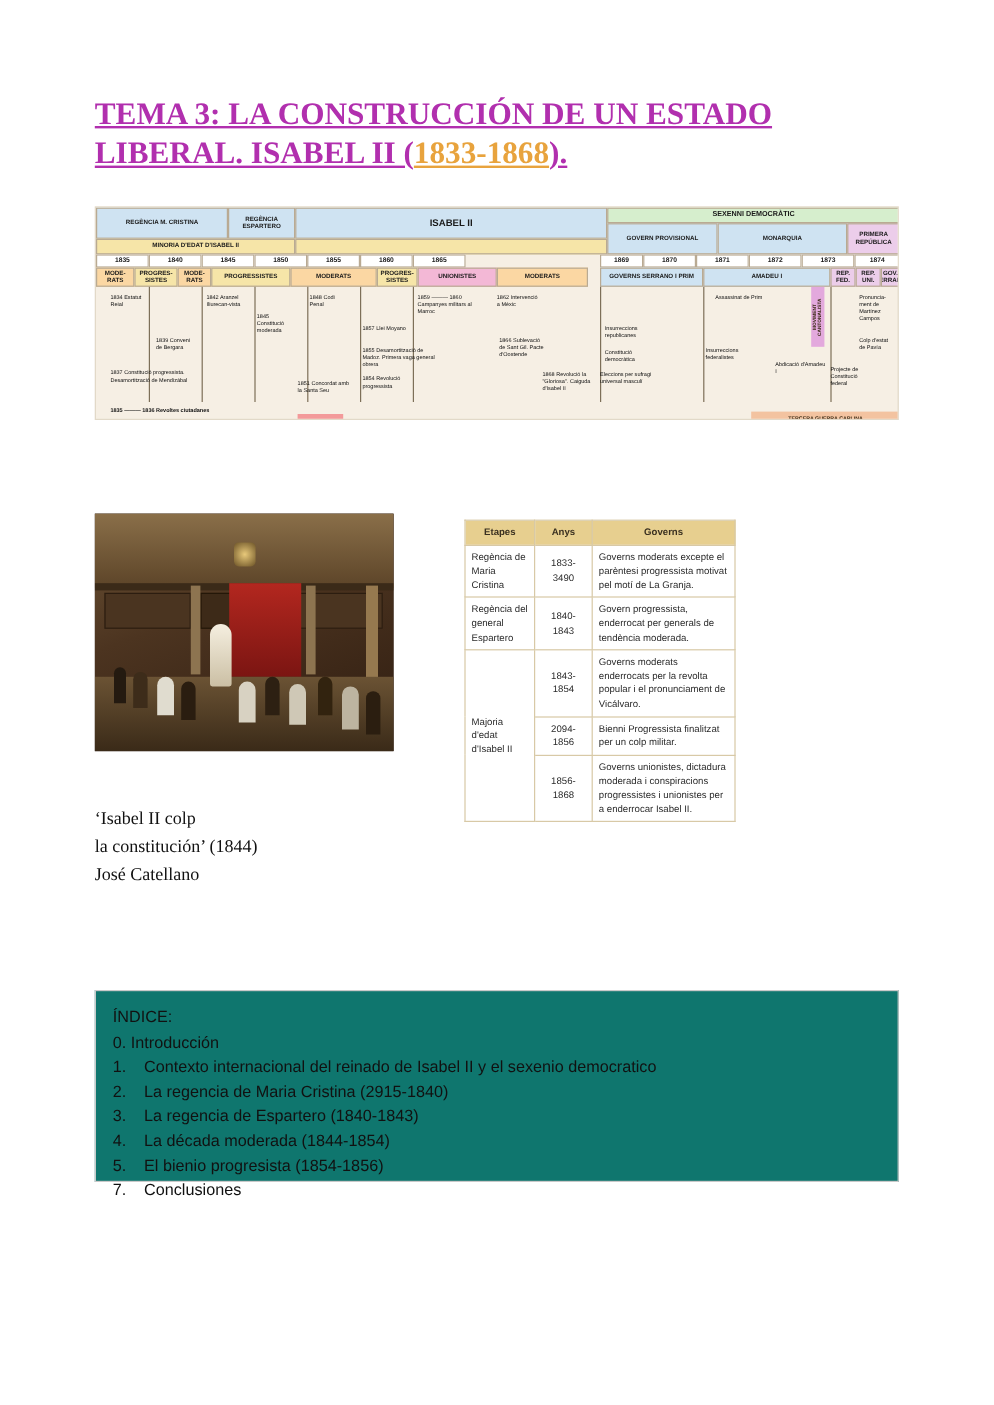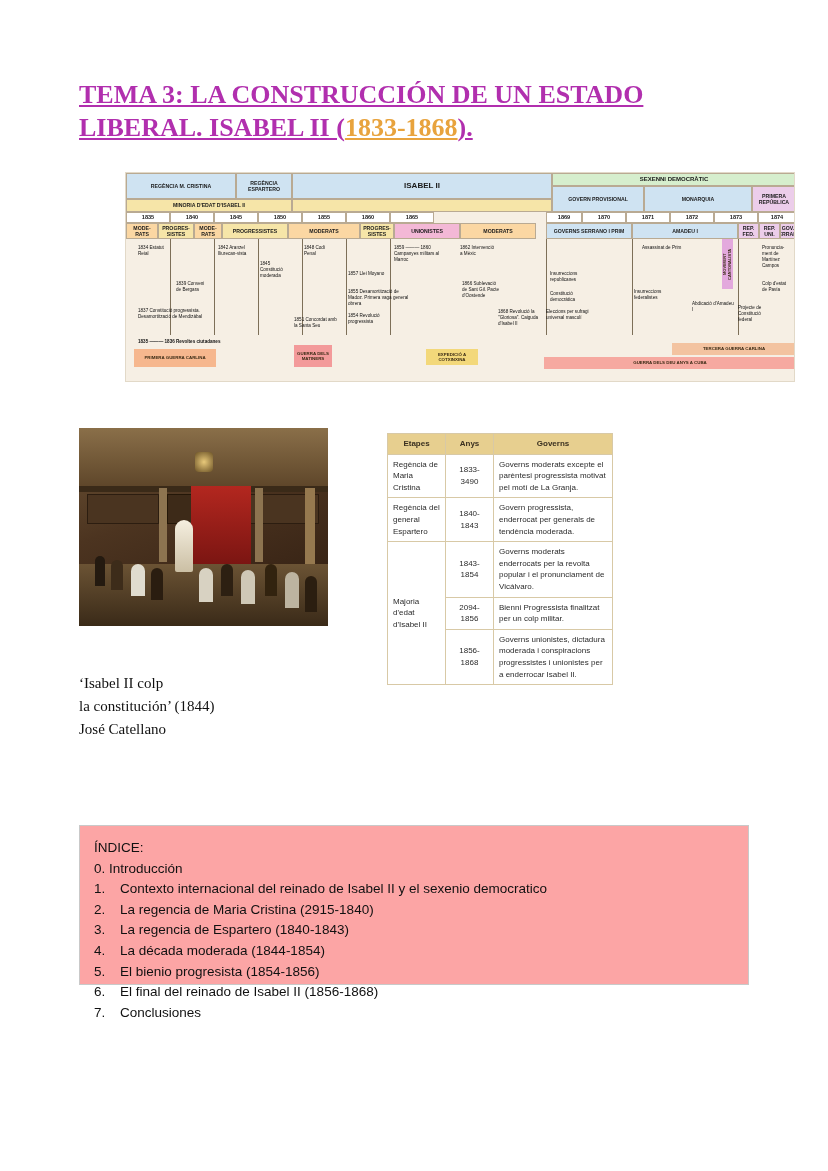--- a/index.html
+++ b/index.html
@@ -30,28 +30,27 @@
   .title-main { text-decoration: underline; }
   .title-years { color: #e8a33d; text-decoration: underline; }
   .title-dot { color: #b12fae; text-decoration: underline; }
 
   
   .timeline {
     position: absolute;
     left: 79px;
     top: 172px;
     width: 670px;
-    height: 210px;
+    height: 178px;
     background: #f6efe4;
     border: 1px solid #e2d9c8;
     font-size: 5.2px;
     line-height: 1.25;
     color: #1a1a1a;
     overflow: hidden;
-    margin-left: 46px;
   }
   .tl-cell {
     position: absolute;
     text-align: center;
     font-weight: bold;
     display: flex;
     align-items: center;
     justify-content: center;
     padding: 1px;
     border: 0.5px solid #b9aa93;
@@ -137,21 +136,21 @@
   .mt-anys { width: 48px; text-align: center; }
 
   
   .indexbox {
     position: absolute;
     left: 79px;
     top: 825px;
     width: 670px;
     height: 160px;
     border: 1px solid #c9c9c9;
-    background: #fca5a5;
+    background: #0f766e;
     padding: 12px 14px;
     font-size: 13.5px;
     line-height: 20.6px;
     color: #111;
   }
   .indexbox .ix-line { white-space: pre; }
   .indexbox .ix-num { display: inline-block; width: 26px; }
 </style>
 </head>
 <body>
@@ -397,17 +396,16 @@
   </table>
 
   <div class="indexbox">
     <div class="ix-line">ÍNDICE:</div>
     <div class="ix-line">0. Introducción</div>
     <div class="ix-line"><span class="ix-num">1.</span><span>Contexto internacional del reinado de Isabel II y el sexenio democratico</span></div>
     <div class="ix-line"><span class="ix-num">2.</span><span>La regencia de Maria Cristina (2915-1840)</span></div>
     <div class="ix-line"><span class="ix-num">3.</span><span>La regencia de Espartero (1840-1843)</span></div>
     <div class="ix-line"><span class="ix-num">4.</span><span>La década moderada (1844-1854)</span></div>
     <div class="ix-line"><span class="ix-num">5.</span><span>El bienio progresista (1854-1856)</span></div>
-    <div class="ix-line"><span class="ix-num">6.</span><span>El final del reinado de Isabel II (1856-1868)</span></div>
     <div class="ix-line"><span class="ix-num">7.</span><span>Conclusiones</span></div>
   </div>
 
 </div>
 
 </body></html>

